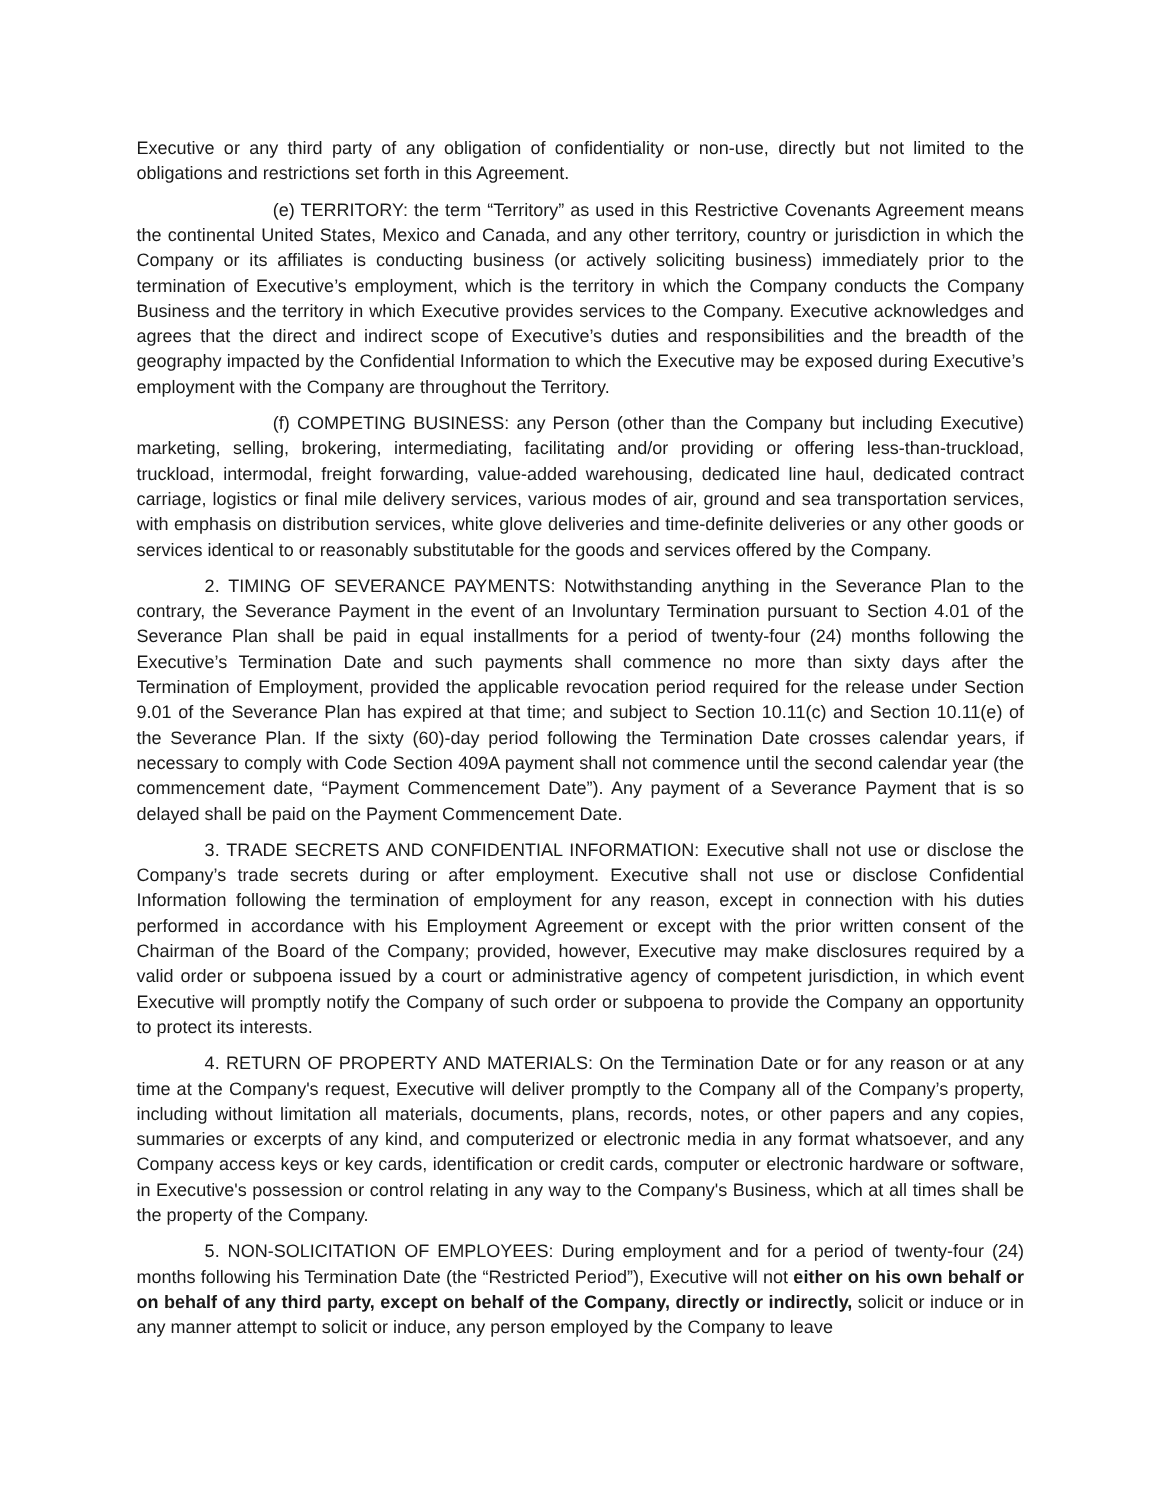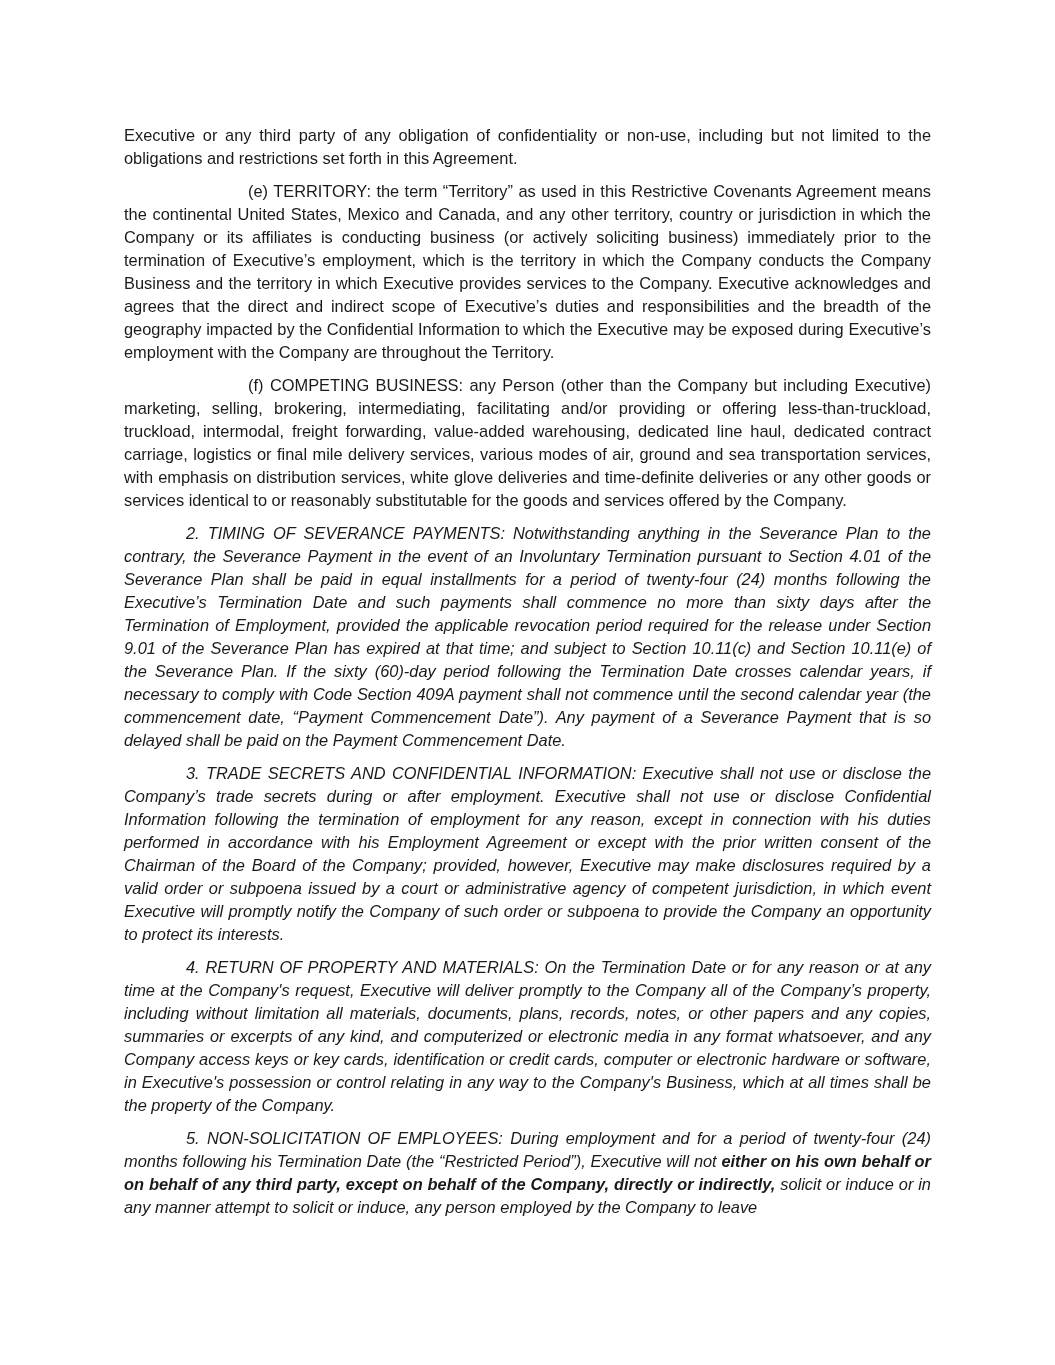--- a/index.html
+++ b/index.html
@@ -1,27 +1,27 @@
 <!DOCTYPE html>
 <html><head>
 <meta charset="utf-8">
 <style>
   html, body { margin:0; padding:0; background:#ffffff; }
   body { width:1055px; height:1365px; position:relative; overflow:hidden; }
   .page { position:absolute; left:124px; top:124px; width:807px;
     font-family:"Liberation Sans", sans-serif; font-size:16.4px; line-height:23px; color:#1a1a1a; }
   p { margin:0 0 10px 0; text-align:justify; text-align-last:left; }
   .ind-sub { text-indent:124px; }
-  .ind-sec { text-indent:62px;font-style:italic; }
+  .ind-sec { text-indent:62px; }
   b { font-weight:bold; }
 </style>
 </head>
 <body>
 
 <div class="page">
-  <p>Executive or any third party of any obligation of confidentiality or non-use, including but not limited to the obligations and restrictions set forth in this Agreement.</p>
+  <p>Executive or any third party of any obligation of confidentiality or non-use, directly but not limited to the obligations and restrictions set forth in this Agreement.</p>
   <p class="ind-sub">(e)  TERRITORY:  the term “Territory” as used in this Restrictive Covenants Agreement means the continental United States, Mexico and Canada, and any other territory, country or jurisdiction in which the Company or its affiliates is conducting business (or actively soliciting business) immediately prior to the termination of Executive’s employment, which is the territory in which the Company conducts the Company Business and the territory in which Executive provides services to the Company.  Executive acknowledges and agrees that the direct and indirect scope of Executive’s duties and responsibilities and the breadth of the geography impacted by the Confidential Information to which the Executive may be exposed during Executive’s employment with the Company are throughout the Territory.</p>
   <p class="ind-sub">(f)   COMPETING BUSINESS:  any Person (other than the Company but including Executive) marketing, selling, brokering, intermediating, facilitating and/or providing or offering less-than-truckload, truckload, intermodal, freight forwarding, value-added warehousing, dedicated line haul, dedicated contract carriage, logistics or final mile delivery services, various modes of air, ground and sea transportation services, with emphasis on distribution services, white glove deliveries and time-definite deliveries or any other goods or services identical to or reasonably substitutable for the goods and services offered by the Company.</p>
   <p class="ind-sec">2. TIMING OF SEVERANCE PAYMENTS:  Notwithstanding anything in the Severance Plan to the contrary, the Severance Payment in the event of an Involuntary Termination pursuant to Section 4.01 of the Severance Plan shall be paid in equal installments for a period of twenty-four (24) months following the Executive’s Termination Date and such payments shall commence no more than sixty days after the Termination of Employment, provided the applicable revocation period required for the release under Section 9.01 of the Severance Plan has expired at that time; and subject to Section 10.11(c) and Section 10.11(e) of the Severance Plan. If the sixty (60)-day period following the Termination Date crosses calendar years, if necessary to comply with Code Section 409A payment shall not commence until the second calendar year (the commencement date, “Payment Commencement Date”).  Any payment of a Severance Payment that is so delayed shall be paid on the Payment Commencement Date.</p>
   <p class="ind-sec">3. TRADE SECRETS AND CONFIDENTIAL INFORMATION: Executive shall not use or disclose the Company’s trade secrets during or after employment.  Executive shall not use or disclose Confidential Information following the termination of employment for any reason, except in connection with his duties performed in accordance with his Employment Agreement or except with the prior written consent of the Chairman of the Board of the Company; provided, however, Executive may make disclosures required by a valid order or subpoena issued by a court or administrative agency of competent jurisdiction, in which event Executive will promptly notify the Company of such order or subpoena to provide the Company an opportunity to protect its interests.</p>
   <p class="ind-sec">4.  RETURN OF PROPERTY AND MATERIALS:  On the Termination Date or for any reason or at any time at the Company's request, Executive will deliver promptly to the Company all of the Company’s property, including without limitation all materials, documents, plans, records, notes, or other papers and any copies, summaries or excerpts of any kind, and computerized or electronic media in any format whatsoever, and any Company access keys or key cards, identification or credit cards, computer or electronic hardware or software, in Executive's possession or control relating in any way to the Company's Business, which at all times shall be the property of the Company.</p>
   <p class="ind-sec"><span>5.  NON-SOLICITATION OF EMPLOYEES:  During employment and for a period of twenty-four (24) months following his Termination Date (the “Restricted Period”), Executive will not </span><b>either on his own behalf or on behalf of any third party, except on behalf of the Company, directly or indirectly,</b><span> solicit or induce or in any manner attempt to solicit or induce, any person employed by the Company to leave</span></p>
 </div>
 
 </body></html>

